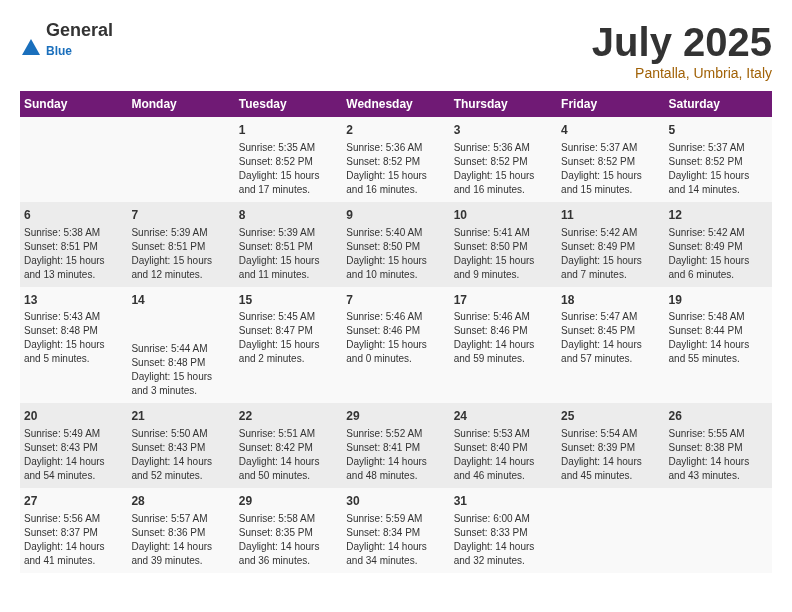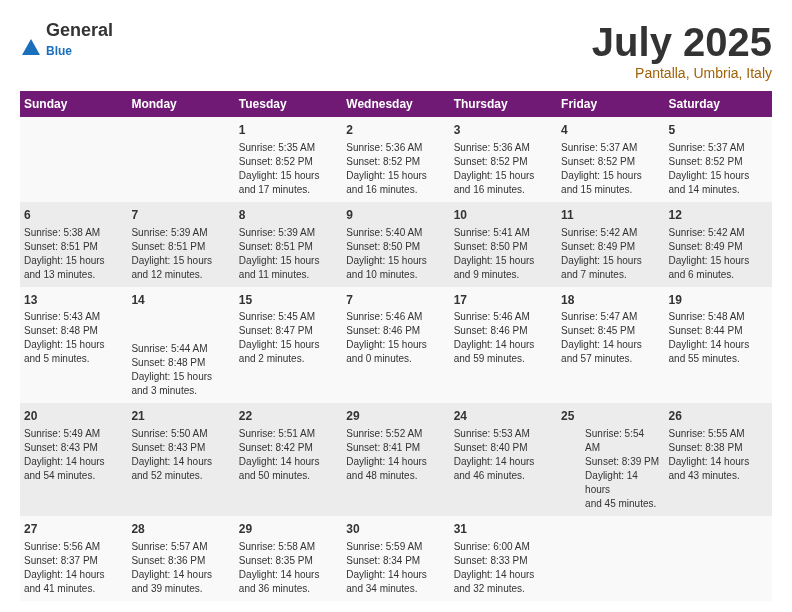--- a/index.html
+++ b/index.html
@@ -296,21 +296,21 @@
         </td>
         <td>
           <span class="day-num">24</span>
           <div class="cell-content" style="white-space: pre-line;">Sunrise: 5:53 AM
 Sunset: 8:40 PM
 Daylight: 14 hours
 and 46 minutes.</div>
         </td>
         <td>
           <span class="day-num">25</span>
-          <div class="cell-content" style="white-space: pre-line; margin-left: 24px;">Sunrise: 5:54 AM
+          <div class="cell-content" style="white-space: pre-line;">Sunrise: 5:54 AM
 Sunset: 8:39 PM
 Daylight: 14 hours
 and 45 minutes.</div>
         </td>
         <td>
           <span class="day-num">26</span>
           <div class="cell-content" style="white-space: pre-line;">Sunrise: 5:55 AM
 Sunset: 8:38 PM
 Daylight: 14 hours
 and 43 minutes.</div>

